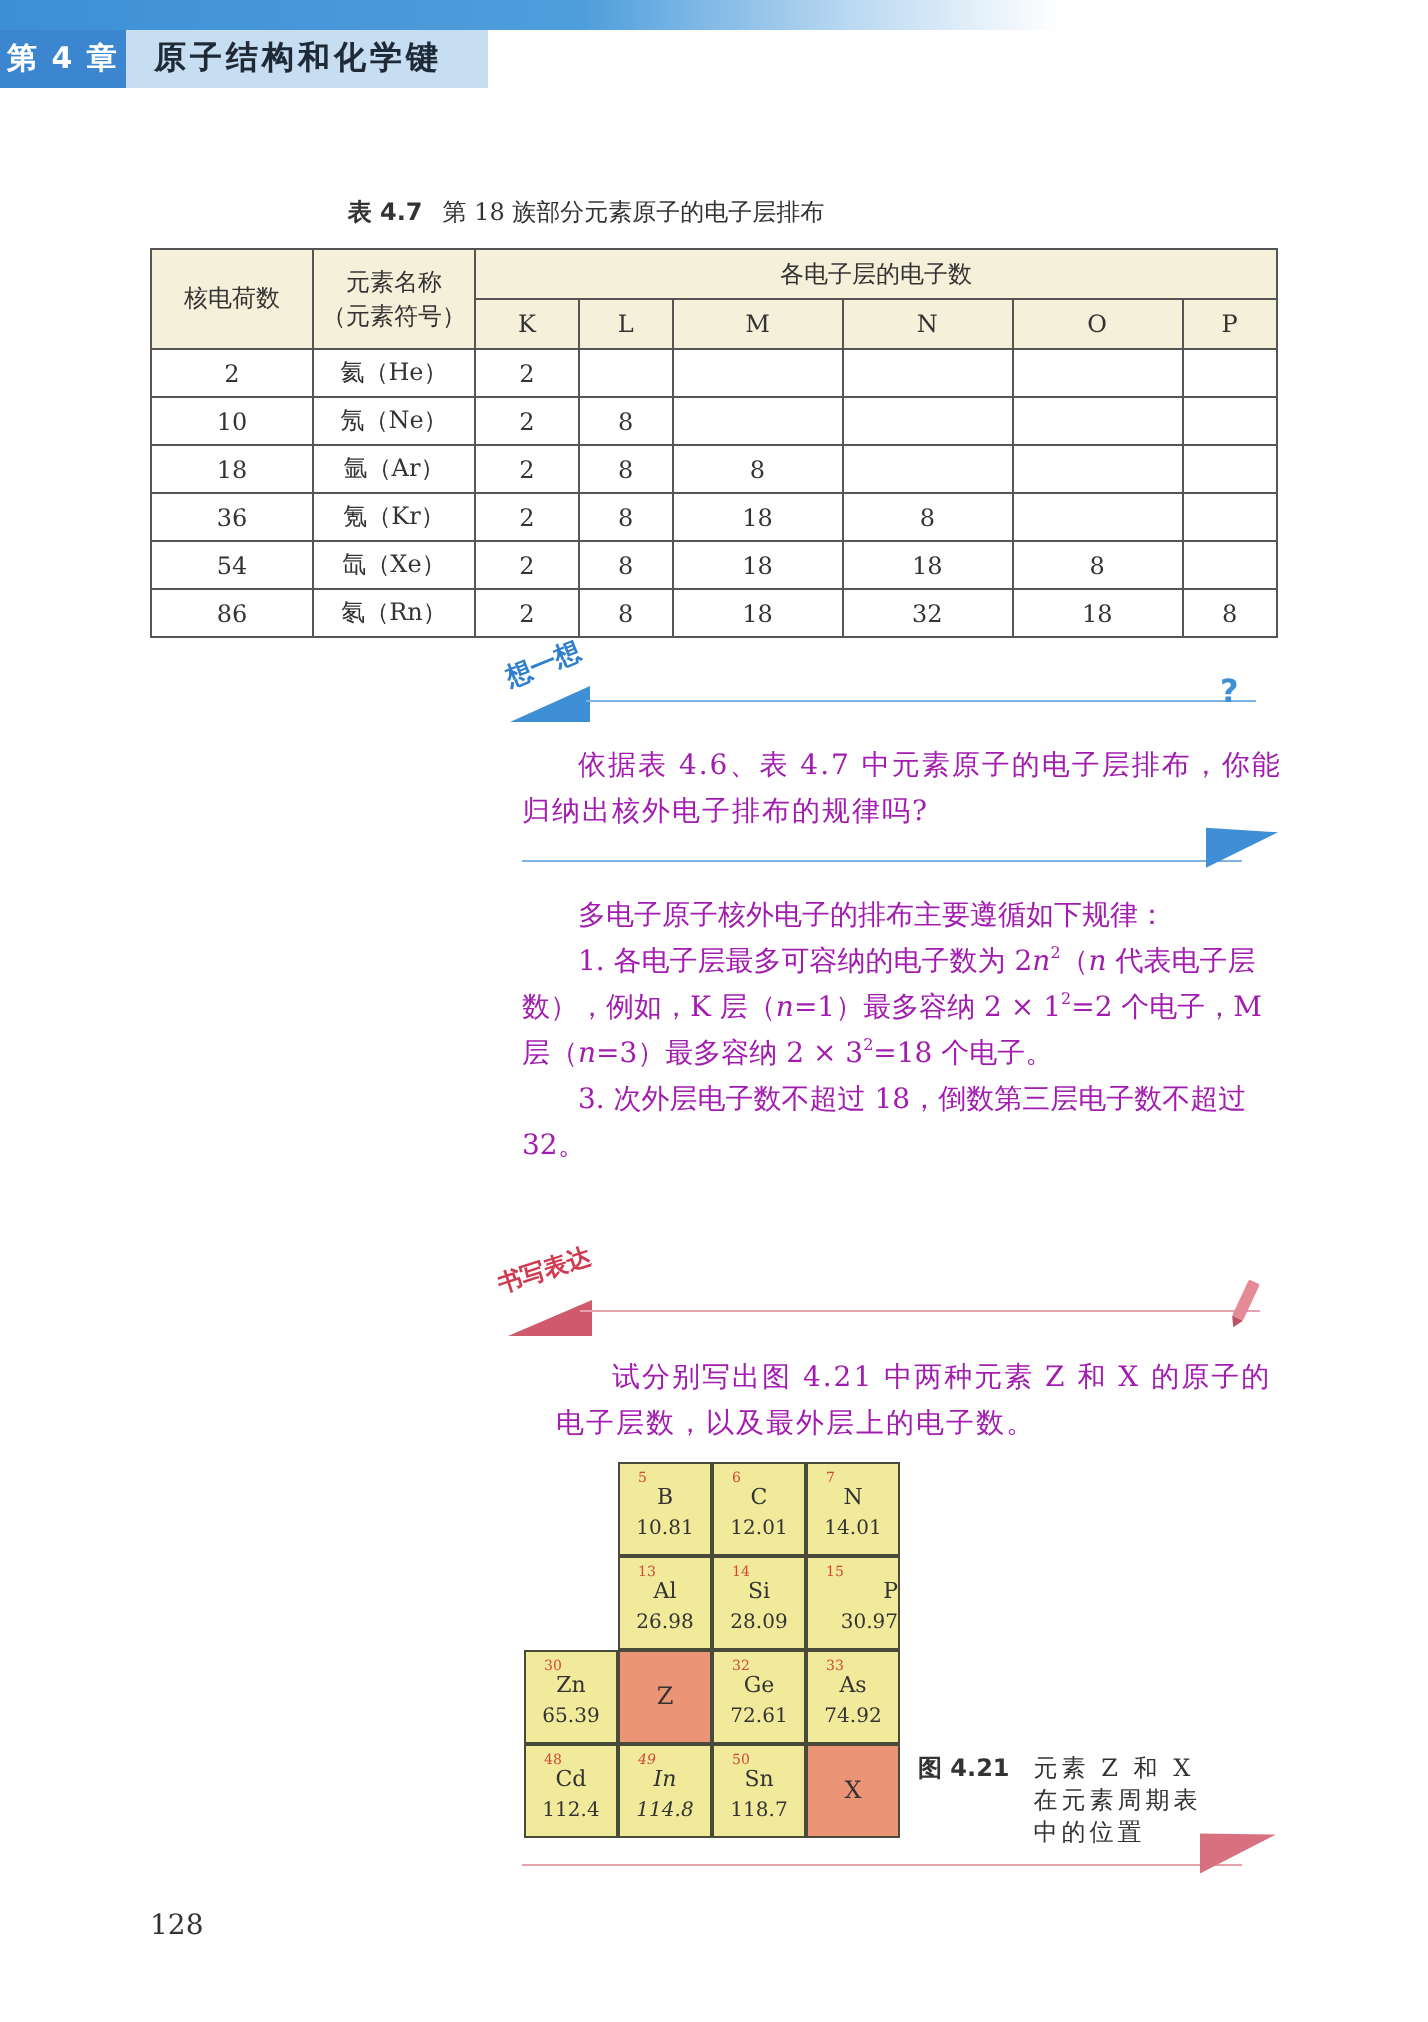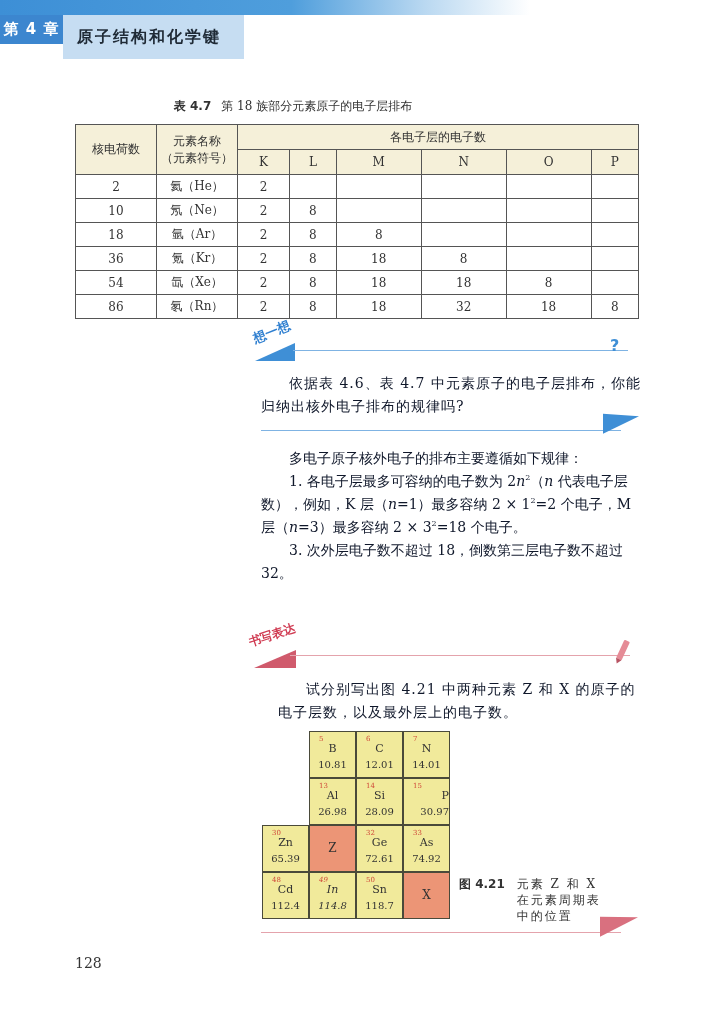--- a/index.html
+++ b/index.html
@@ -13,21 +13,21 @@
     position: absolute; left: 0; top: 0; width: 530px; height: 15px;
     background: linear-gradient(to right, #3d8fd6 0%, #4f9edc 55%, #b9d8f1 80%, #ffffff 100%);
   }
   .chapter-tag {
     position: absolute; left: 0; top: 15px; width: 63px; height: 29px;
     background: #3c86cf; color: #fff;
     font-family: "DejaVu Sans", sans-serif; font-weight: bold; font-size: 15px;
     display: flex; align-items: center; justify-content: center; letter-spacing: 1px;
   }
   .chapter-title {
-    position: absolute; left: 63px; top: 15px; width: 181px; height: 44px;
+    position: absolute; left: 63px; top: 15px; width: 181px; height: 29px;
     background: #c6ddf2; color: #1f2a36;
     font-family: "DejaVu Sans", sans-serif; font-weight: bold; font-size: 16px;
     display: flex; align-items: center; padding-left: 14px; box-sizing: border-box; letter-spacing: 2px;
   }
   .table-caption {
     position: absolute; left: 0; width: 586px; top: 98px; text-align: center;
     font-size: 12px; color: #333;
   }
   .table-caption b { font-family: "DejaVu Sans", sans-serif; margin-right: 10px; }
   table.elec {
@@ -45,21 +45,21 @@
 
   .think-banner { position: absolute; left: 255px; top: 330px; width: 385px; height: 30px; }
   .think-line { position: absolute; left: 38px; top: 20px; width: 335px; height: 1px; background: #7fb3e3; }
   .think-tri { position: absolute; left: 0; top: 13px; width: 0; height: 0;
     border-left: 40px solid transparent; border-bottom: 18px solid #3f8fd6; }
   .think-label { position: absolute; left: 2px; top: 0px; color: #2f7fd0; font-family: "DejaVu Sans", sans-serif;
     font-weight: bold; font-size: 13px; transform: rotate(-22deg); transform-origin: left bottom; }
   .think-q { position: absolute; left: 355px; top: 6px; color: #3f8fd6; font-family: "DejaVu Sans", sans-serif;
     font-weight: bold; font-size: 16px; }
 
-  .para { position: absolute; font-size: 14px; line-height: 23px; color: #0f172a; }
+  .para { position: absolute; font-size: 14px; line-height: 23px; color: #a21caf; }
   .think-text { left: 261px; top: 372px; width: 380px; text-indent: 28px; letter-spacing: 1px; }
   .think-bottom-line { position: absolute; left: 261px; top: 430px; width: 360px; height: 1px; background: #7fb3e3; }
   .think-arrow { position: absolute; left: 603px; top: 410px; width: 0; height: 0;
     border-left: 36px solid #3f8fd6; border-top: 10px solid transparent; border-bottom: 10px solid transparent;
     transform: skewY(-12deg); }
 
   .rules { left: 261px; top: 447px; width: 382px; }
   .rules p { margin: 0; }
   .rules .ind { text-indent: 28px; }
   .rules sup { font-size: 8px; vertical-align: 6px; line-height: 0; }

